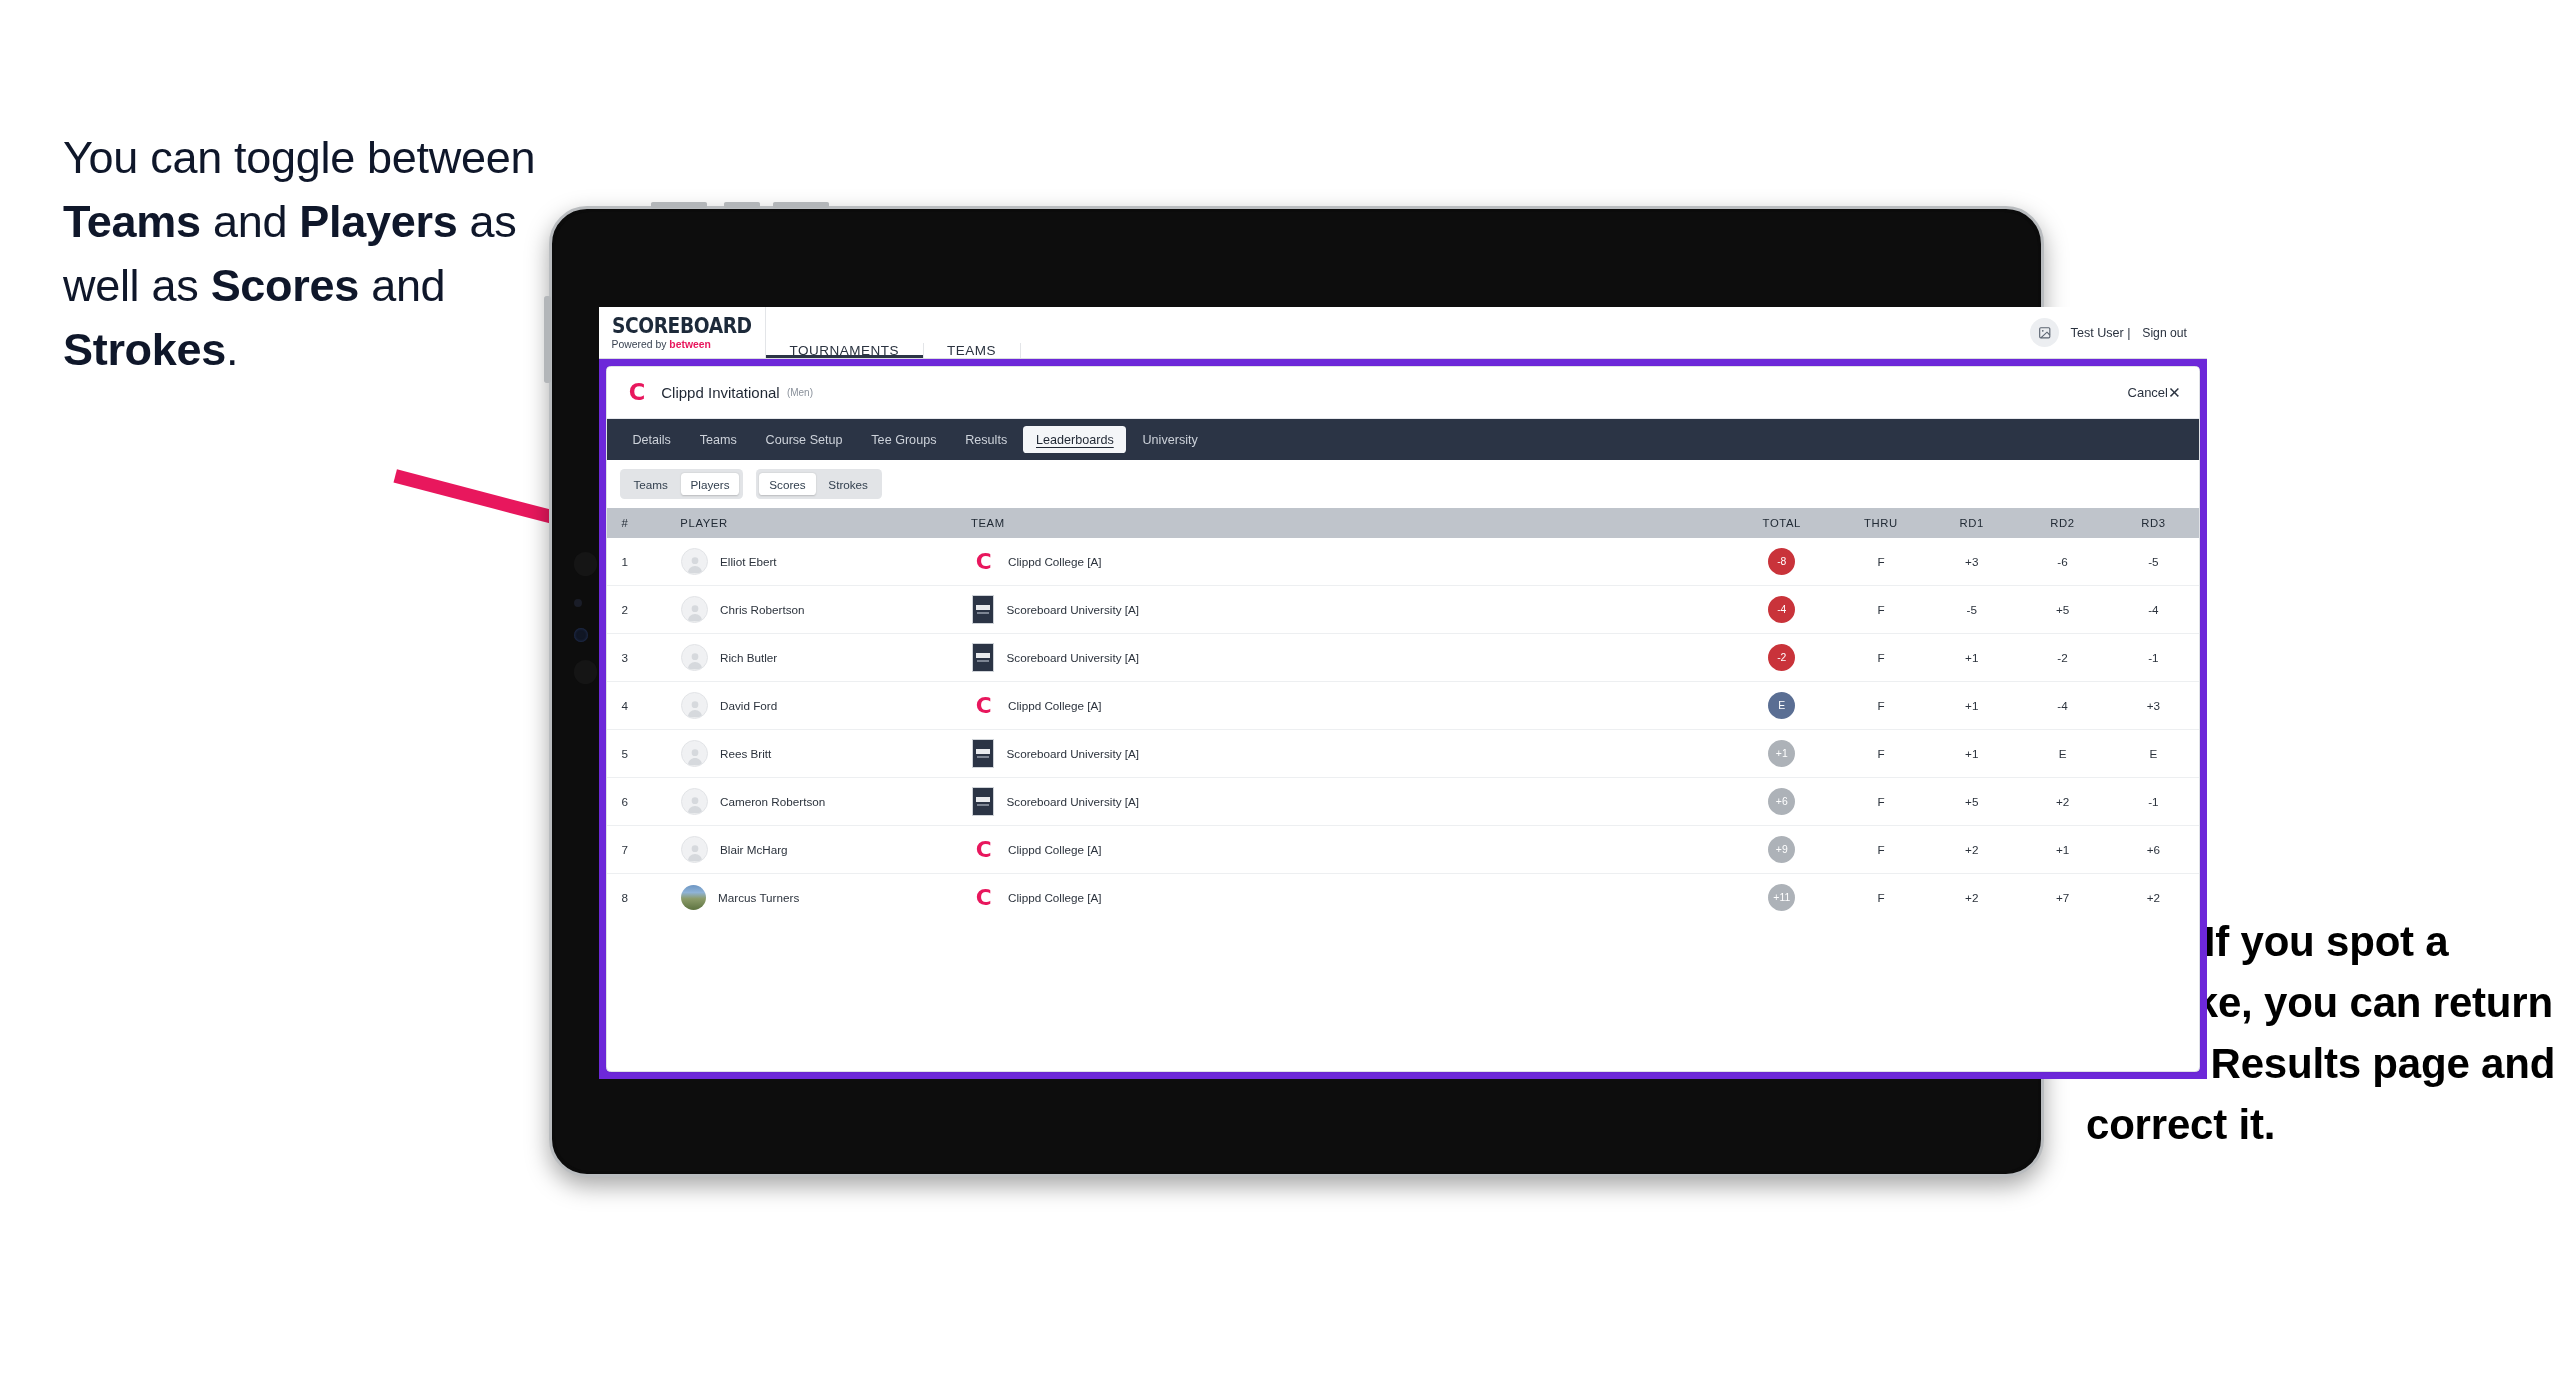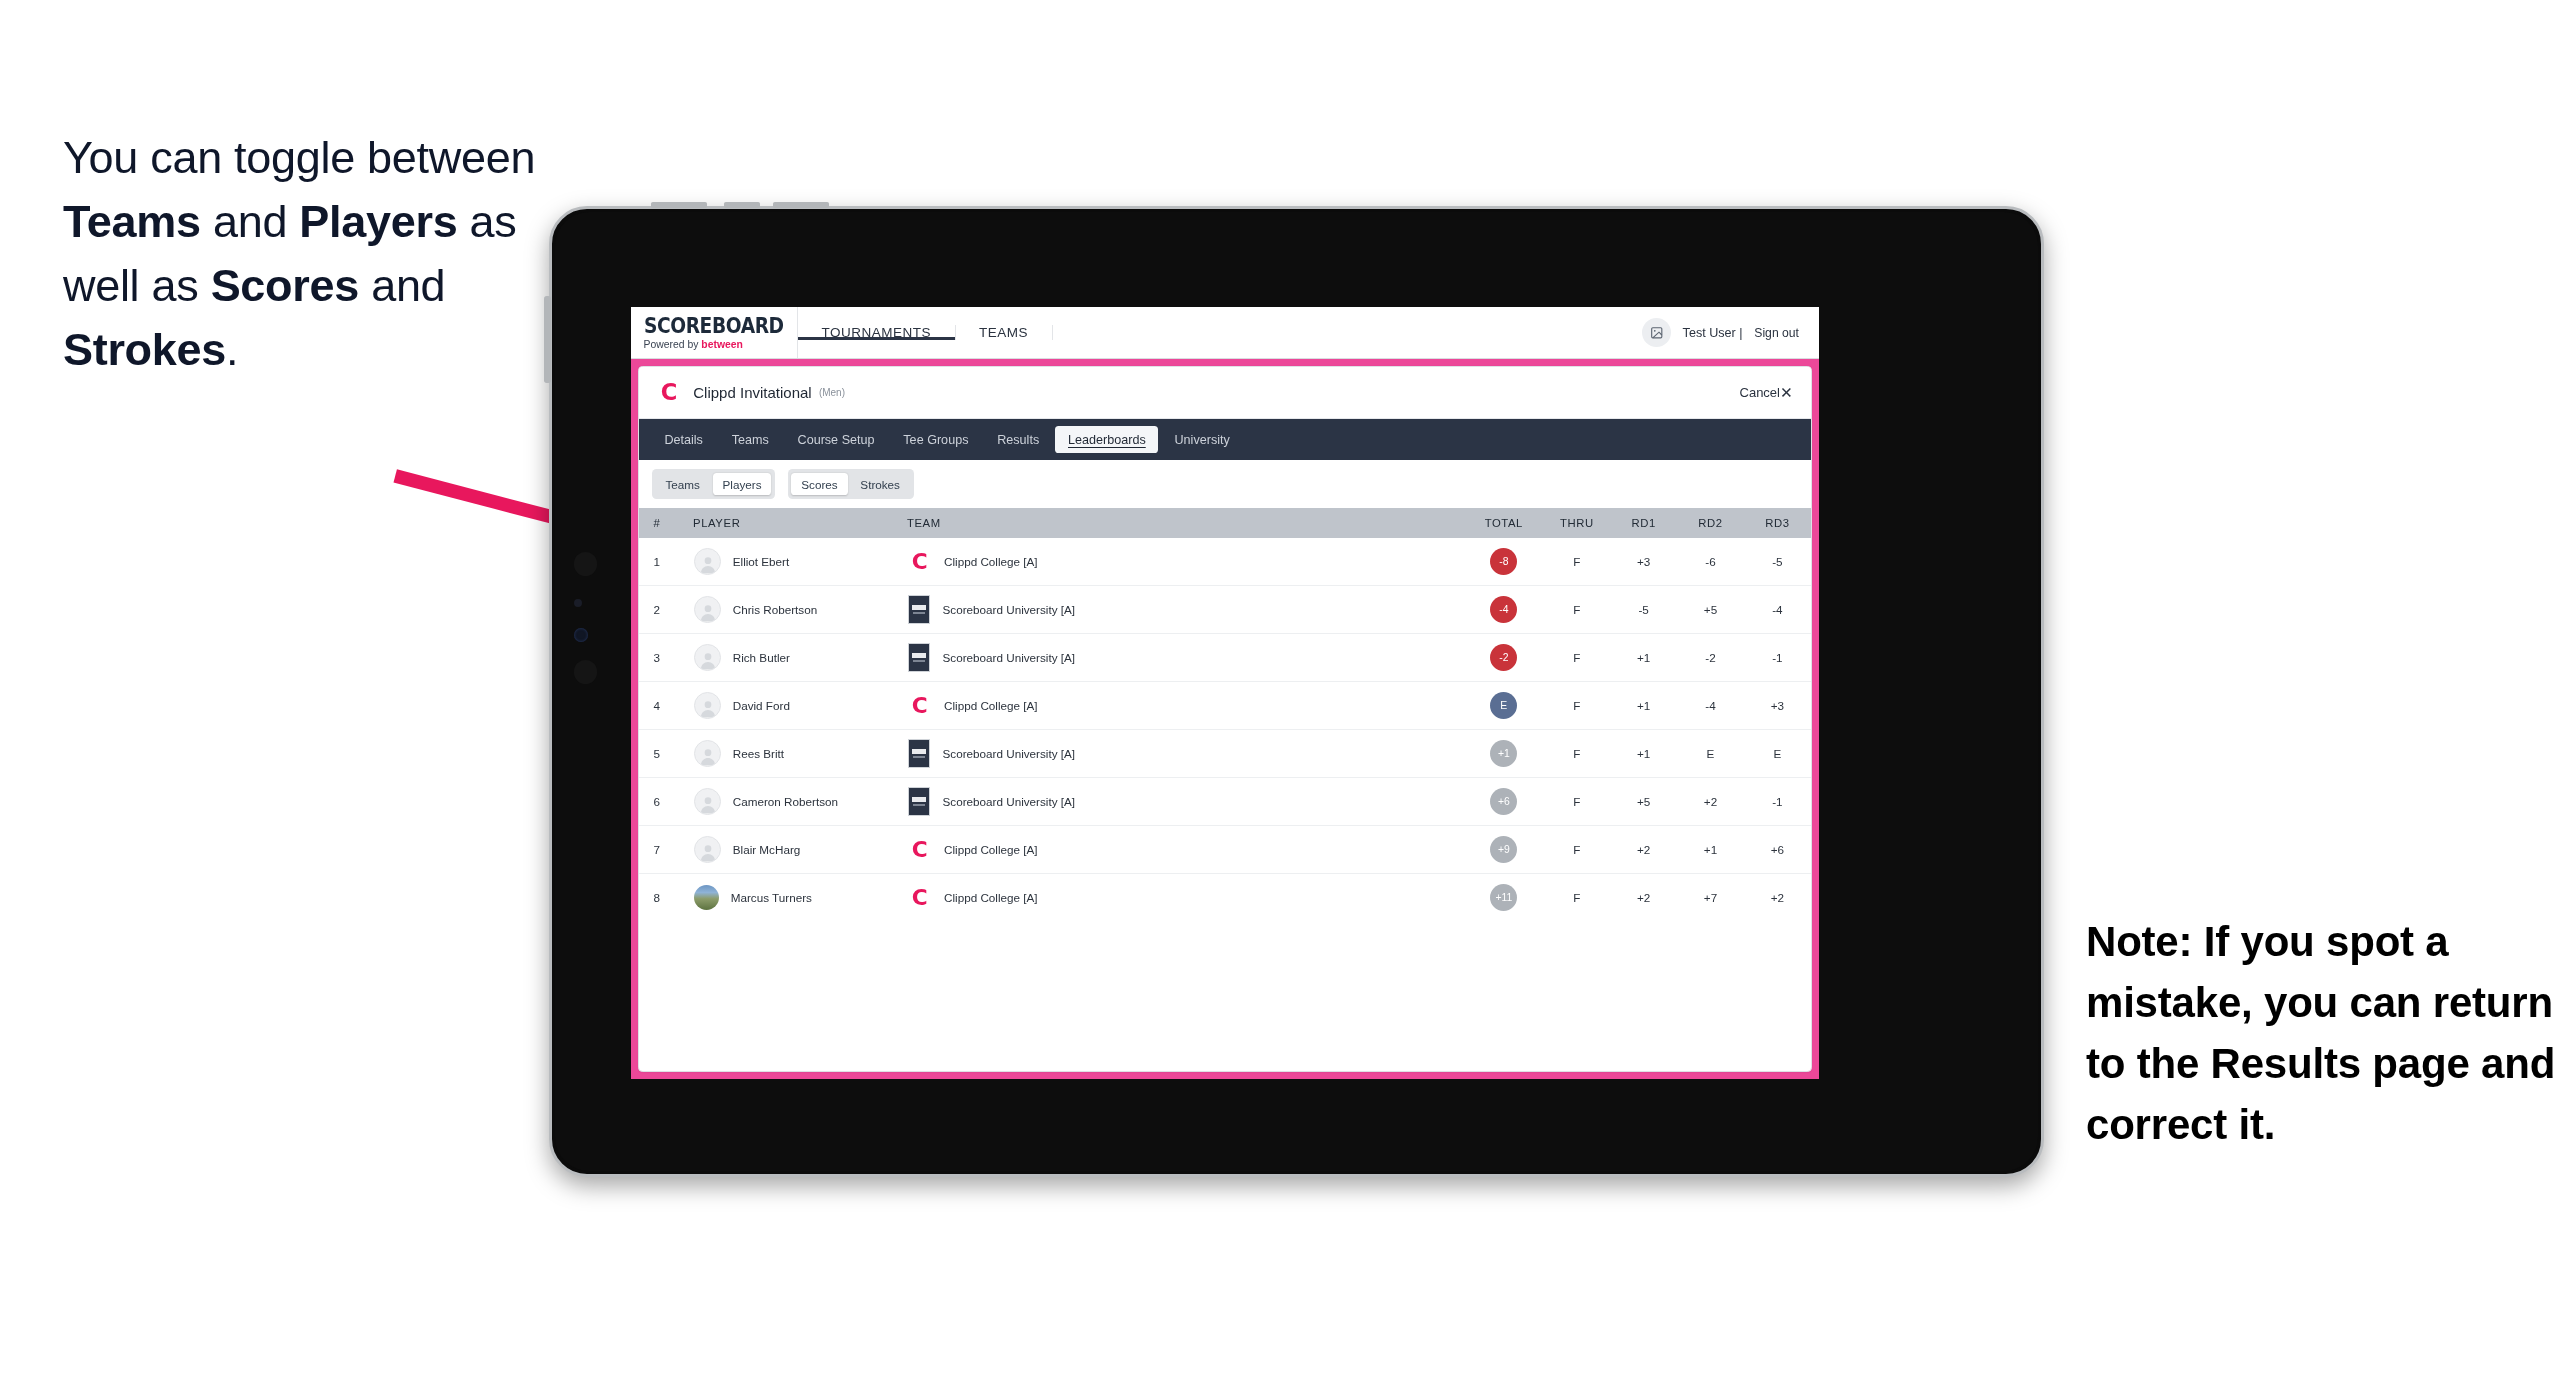--- a/index.html
+++ b/index.html
@@ -66,24 +66,23 @@
   .cam { position:absolute; left:21.7px; border-radius:50%; background:#151515;}
   .cam.c1{ top:343px; width:23.5px; height:23.5px;}
   .cam.c2{ top:390px; width:8.1px;  height:8.1px; background:#1a1d28;}
   .cam.c3{ top:419px; width:14.4px; height:14.4px; background:#101624; box-shadow:inset 0 0 2.7px #2b3d6b;}
   .cam.c4{ top:451px; width:23.5px; height:23.5px;}
 
   
   .screen {
     position:absolute;
     left: 47px; top: 98px;
-    width: 1188px; height: 772px;
-    background: #ec4899;
+    width: 1608px; height: 772px;
+    background: #6d28d9;
     overflow: hidden;
-    margin-left: 32px;
   }
 
   
   .appbar {
     position:relative; height:51px; background:#ffffff;
     border-bottom:0.9px solid #d9dce0;
     display:flex; align-items:stretch;
   }
   .brand {
     width:167px; display:flex; flex-direction:column; justify-content:center;
@@ -92,21 +91,21 @@
   }
   .brand-title {
     font-family:"DejaVu Sans", sans-serif;
     font-weight:700; font-size:21.7px; letter-spacing:-0.5px;
     color:#1d2a3a; line-height:1;
     transform: scaleX(0.86); transform-origin:left center;
   }
   .brand-sub { font-size:10.4px; color:#3a4352; margin-top:2.7px; white-space:nowrap;}
   .brand-sub .cl { color:#e8175d; font-weight:700; }
 
-  .topnav { display:flex; align-items:center; }
+  .topnav { display:flex; align-items:flex-end; }
   .topnav-item {
     display:flex; align-items:center; padding:0 23.5px;
     font-size:13.5px; color:#2b3340; letter-spacing:0.5px;
     border-right:0.9px solid #e3e5e8;
     position:relative; cursor:pointer;
   }
   .topnav-item.active:after{
     content:""; position:absolute; left:0; right:0; bottom:0; height:2.7px; background:#2b3445;
   }
   .topbar-right{

